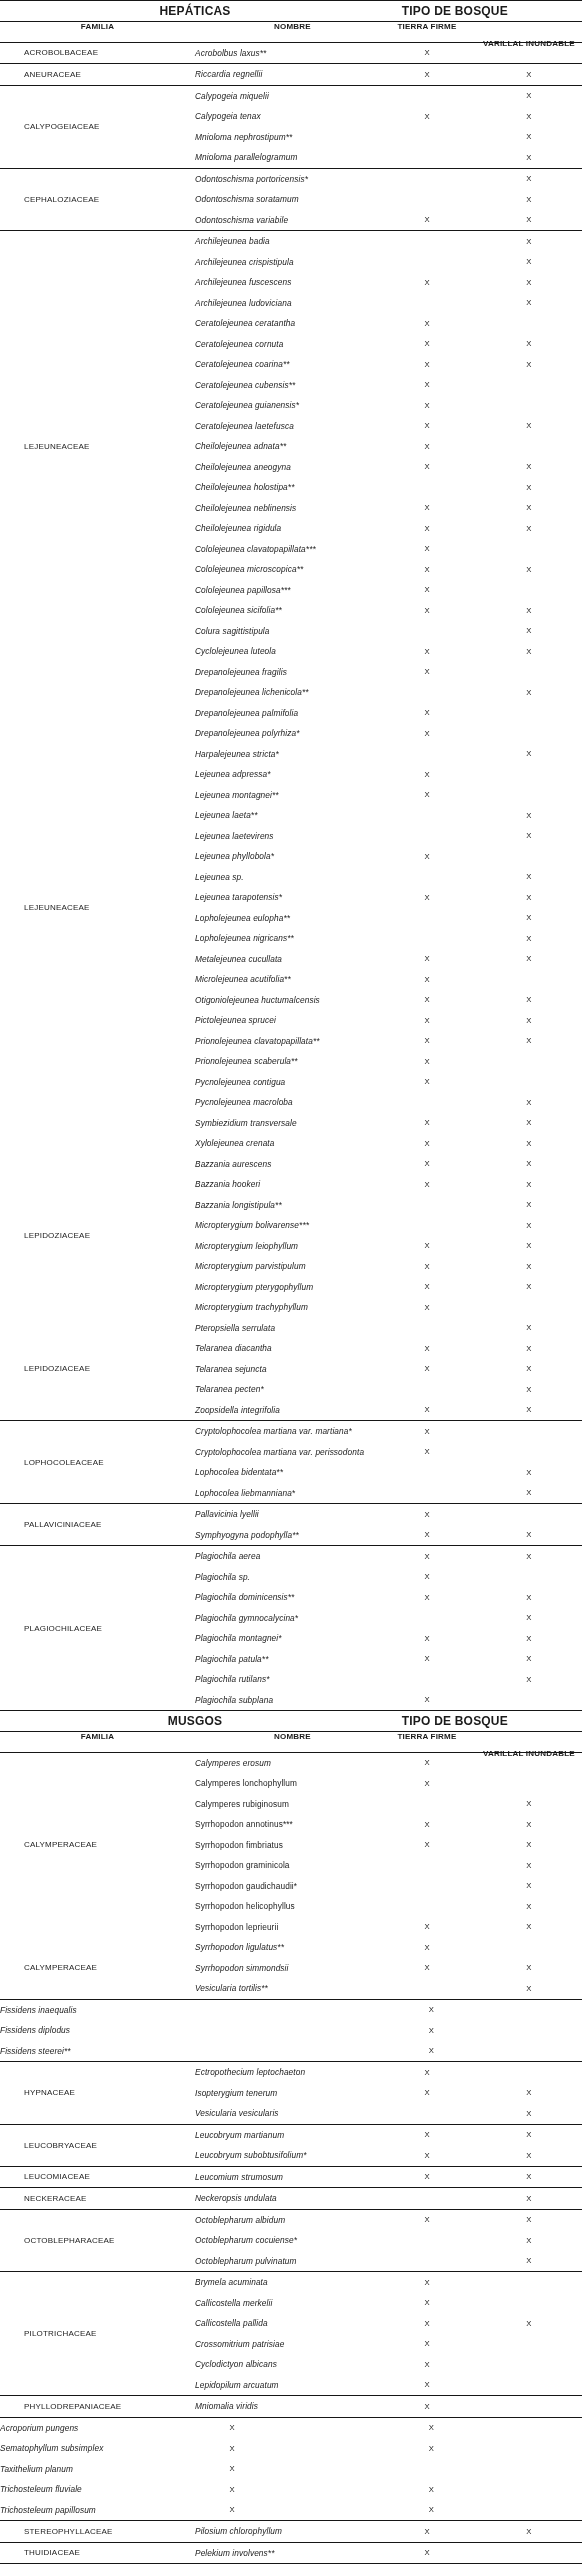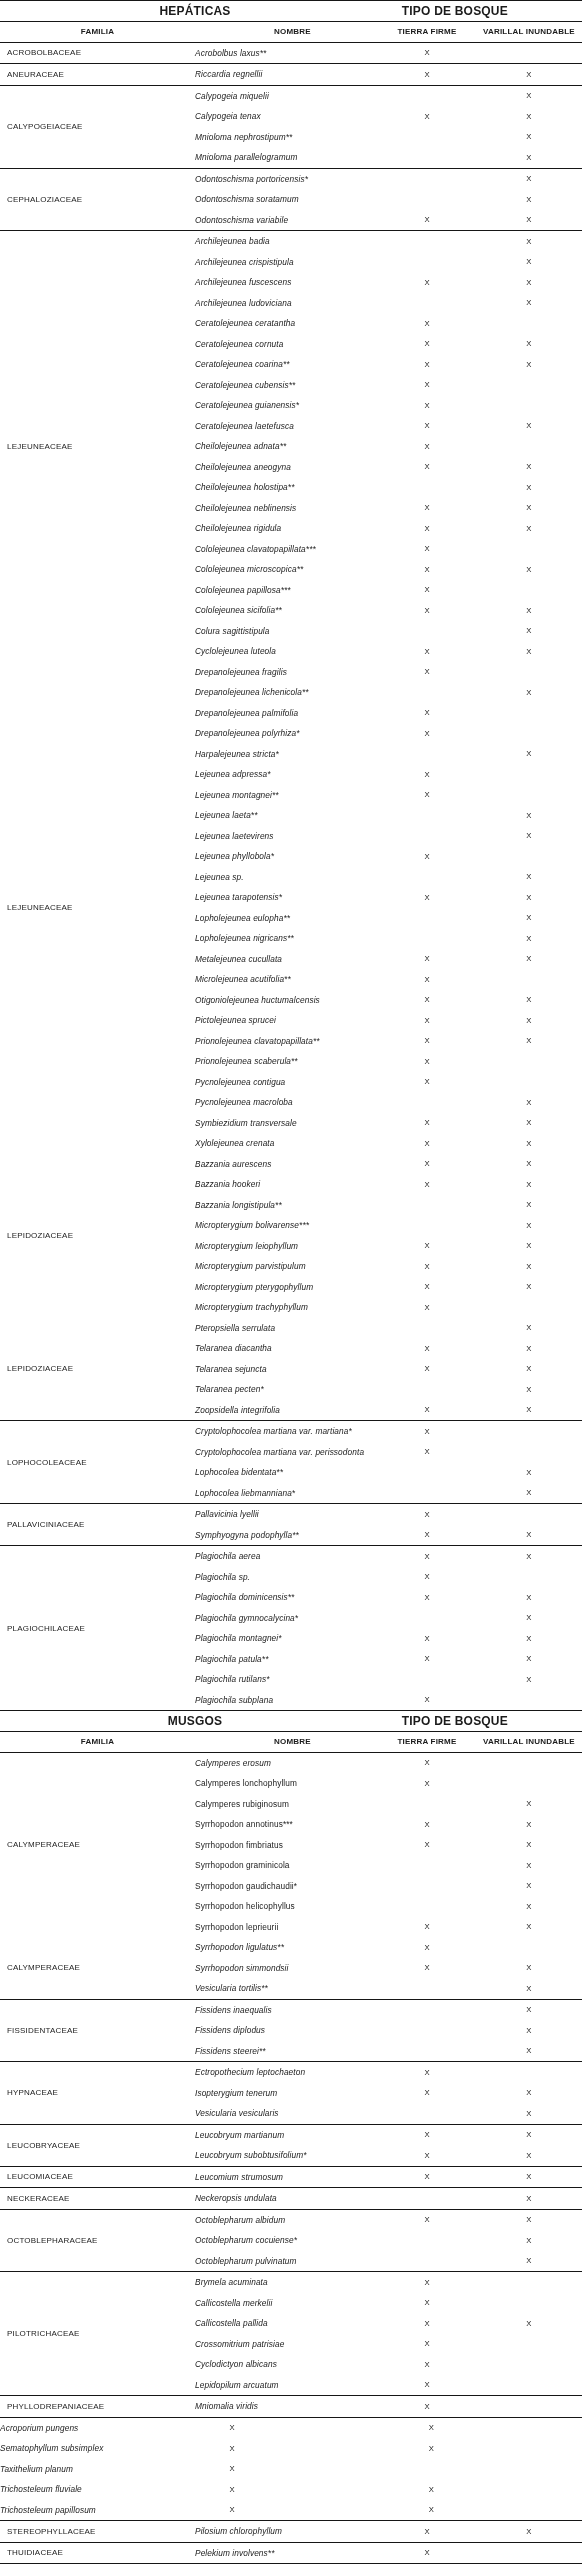--- a/index.html
+++ b/index.html
@@ -13,33 +13,33 @@
   }
   .sec-head{
     display:flex;align-items:center;height:20px;
     border-bottom:1.2px solid #161616;
     font-weight:bold;font-size:12px;letter-spacing:0.2px;
   }
   .sec-head.topline{border-top:1.2px solid #161616;}
   .sec-title{width:390px;text-align:center;}
   .sec-tipo{flex:1;padding-left:11.8px;}
   .col-head{
-    display:flex;align-items:center;height:19.5px;
+    display:flex;align-items:flex-start;height:19.5px;
     border-bottom:1.2px solid #161616;
     font-weight:bold;font-size:8px;letter-spacing:0.2px;
   }
   .ch{text-align:center;box-sizing:border-box;}
   .ch.fam-w{width:195px;}
   .ch.name-w{width:195px;}
   .ch.tf-w{width:74px;}
-  .ch.vi-w{flex:1;padding-left:11.8px;}
+  .ch.vi-w{flex:1;padding-left:11.8px;margin-top:17px;}
   .group{display:flex;}
   .group.rule{border-top:1.2px solid #161616;}
   .fam{
-    width:195px;box-sizing:border-box;padding-left:7px;
+    width:195px;box-sizing:border-box;padding-left:24px;
     display:flex;align-items:center;
     font-size:8px;letter-spacing:0.2px;
   }
   .rows{flex:1;}
   .row{display:flex;align-items:center;height:20.5px;}
   .name{width:195px;font-style:italic;font-size:8.3px;letter-spacing:0.1px;}
   .name.roman{font-style:normal;}
   .tf{width:74px;text-align:center;font-size:7.7px;}
   .vi{flex:1;text-align:center;padding-left:11.8px;box-sizing:border-box;font-size:7.7px;}
 </style>
@@ -594,21 +594,20 @@
             <div class="vi">X</div>
           </div>
           <div class="row">
             <div class="name">Vesicularia tortilis**</div>
             <div class="tf"></div>
             <div class="vi">X</div>
           </div>
         </div>
       </div>
       <div class="group rule">
-        <div class="fam">FISSIDENTACEAE</div>
         <div class="rows">
           <div class="row">
             <div class="name">Fissidens inaequalis</div>
             <div class="tf"></div>
             <div class="vi">X</div>
           </div>
           <div class="row">
             <div class="name">Fissidens diplodus</div>
             <div class="tf"></div>
             <div class="vi">X</div>

